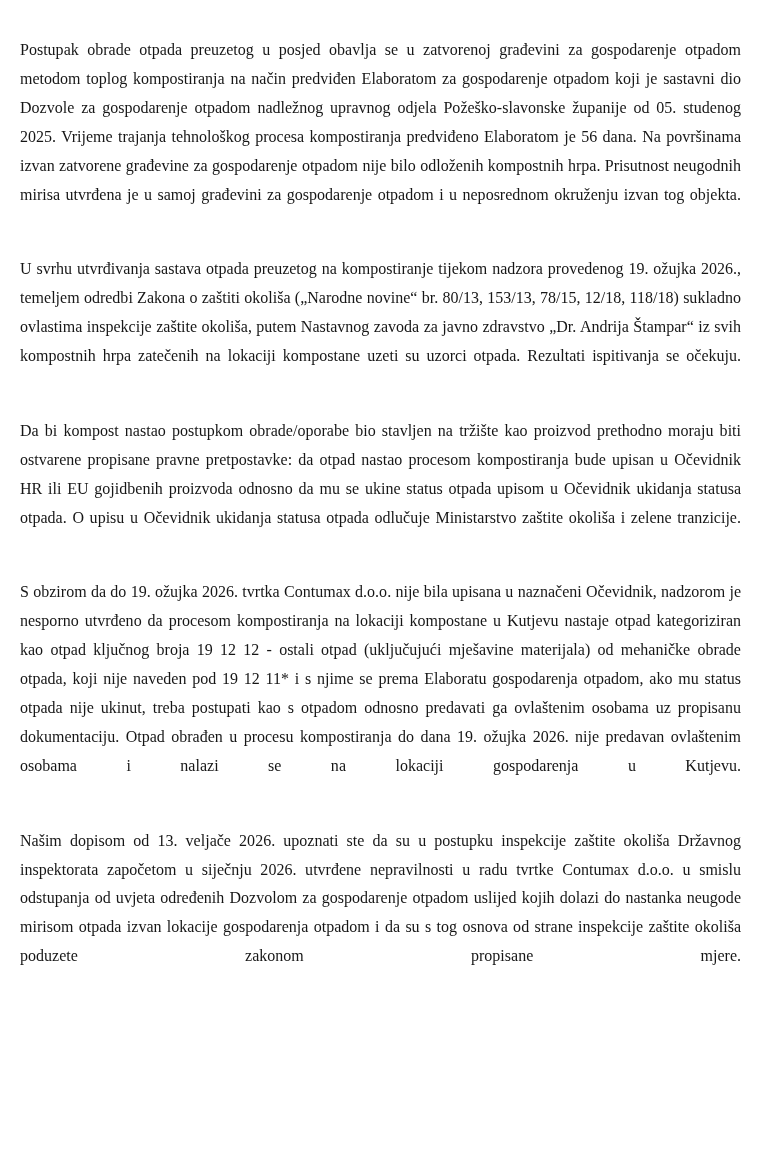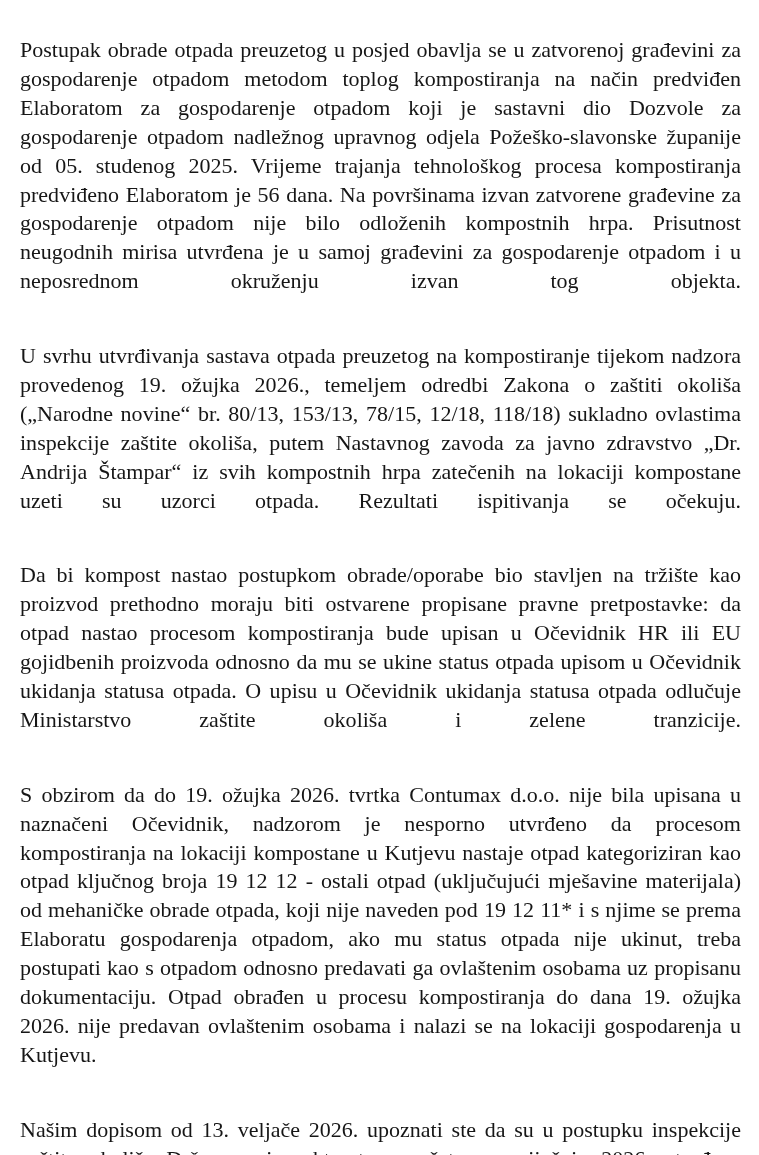--- a/index.html
+++ b/index.html
@@ -21,21 +21,21 @@
     height: 1155px;
     background: #ffffff;
     box-sizing: border-box;
     padding: 36px 19px 0 20px;
   }
   .doc-body {
     width: 721px;
   }
   p.para {
     margin: 0 0 17px 0;
-    font-size: 22px;
+    font-size: 16px;
     line-height: 28.9px;
     text-align: justify;
     text-justify: inter-word;
     letter-spacing: 0.01px;
     word-spacing: 0.1px;
     text-rendering: optimizeLegibility;
     -webkit-font-smoothing: antialiased;
     color: #161616;
   }
   p.para:last-child {

